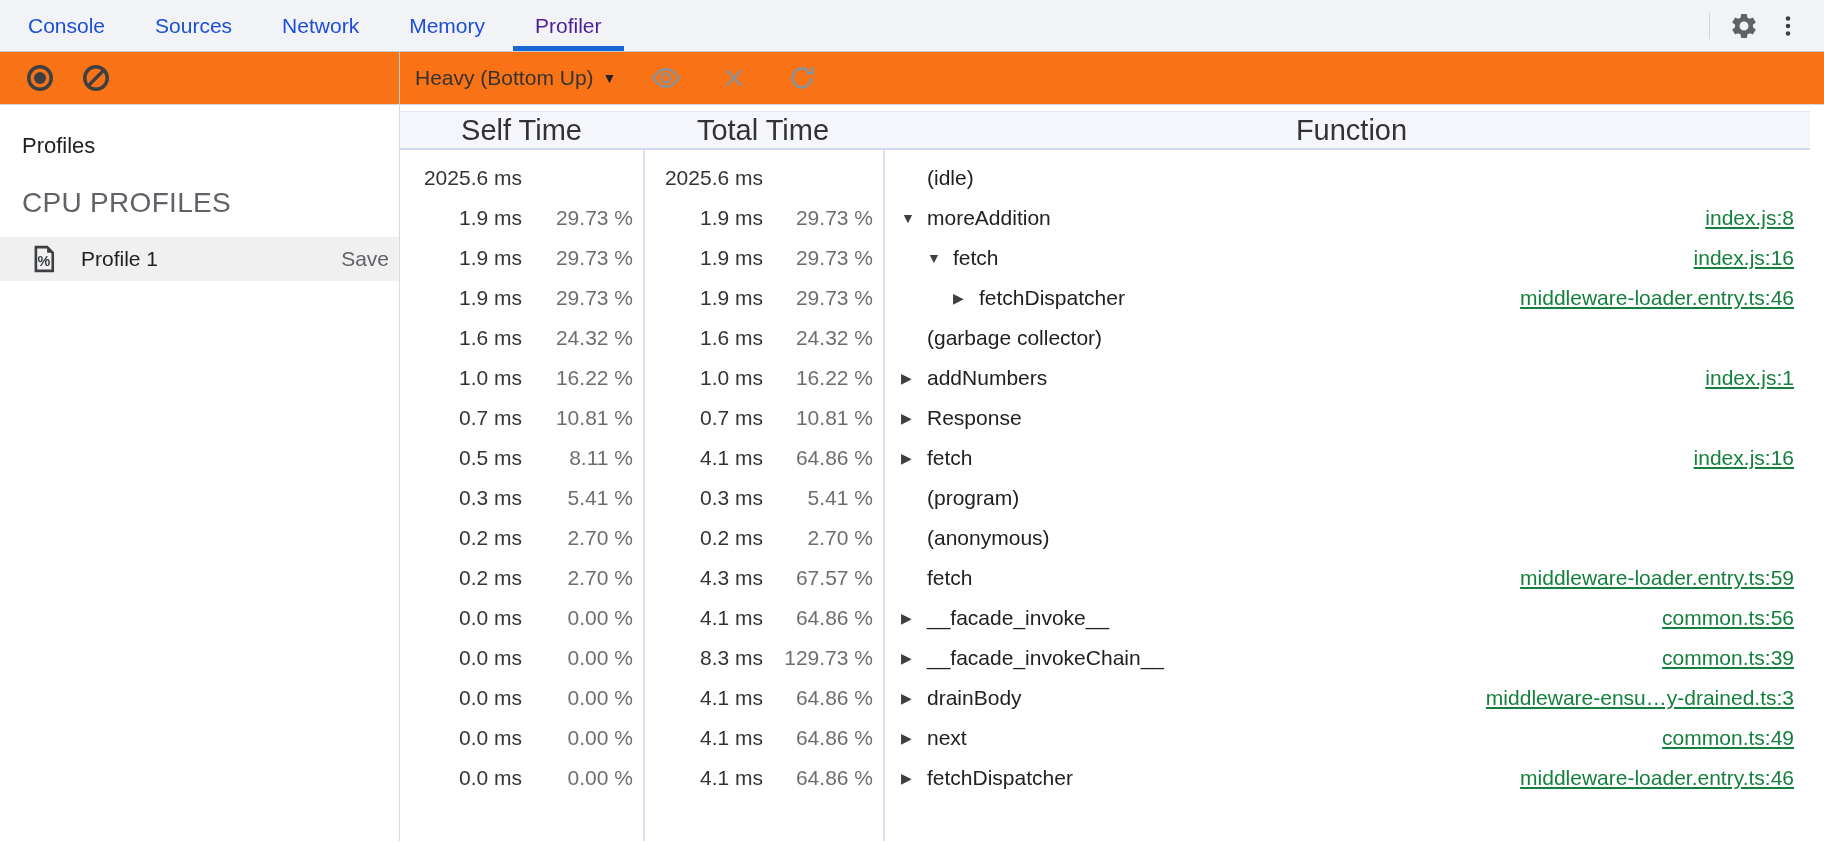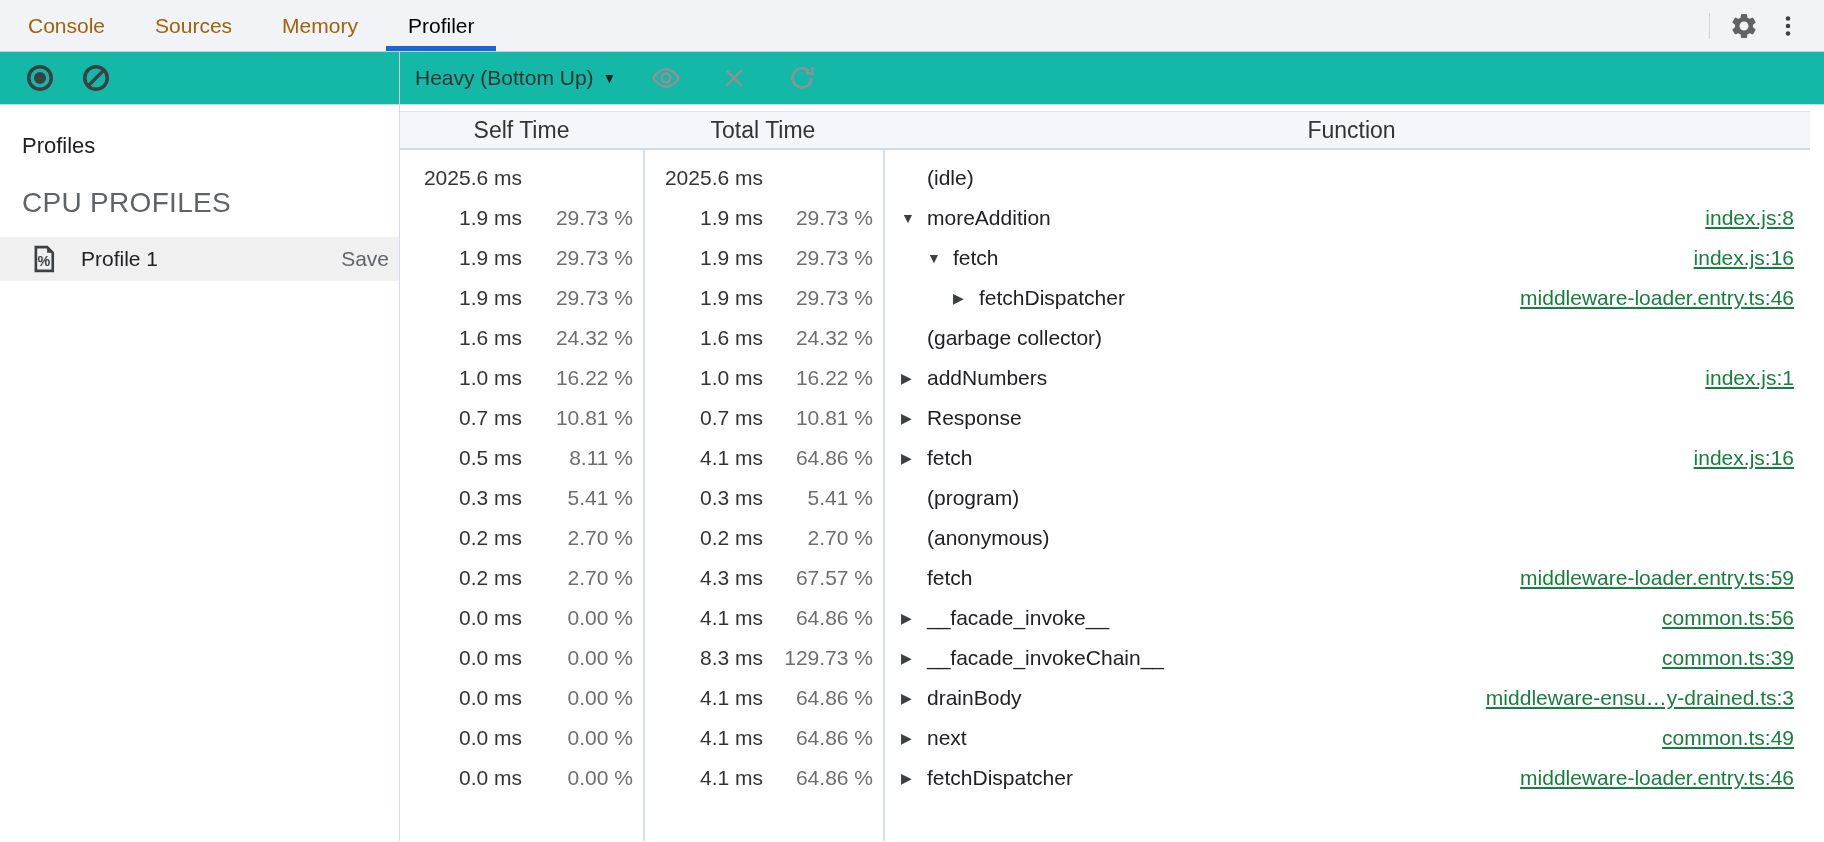--- a/index.html
+++ b/index.html
@@ -19,45 +19,45 @@
     border-bottom: 1px solid #c9cdd2;
     display: flex;
     align-items: stretch;
   }
   .tab {
     position: relative;
     display: flex;
     align-items: center;
     padding: 0 22px;
     margin-left: 6px;
-    color: #a16207;
+    color: #1d4ed8;
     font-size: 21px;
     cursor: default;
   }
-  .tab.active { color: #000000; }
+  .tab.active { color: #4c1d95; }
   .tab.active::after {
     content: "";
     position: absolute;
     left: 0; right: 0; bottom: 0;
     height: 5px;
     background: #1967d2;
   }
   .tabbar-spacer { flex: 1; }
   .tabbar-right { display: flex; align-items: center; padding-right: 14px; }
   .tb-divider { width: 1px; height: 26px; background: #d0d3d8; margin: 0 12px; }
   .icon-btn {
     width: 44px; height: 44px;
     display: flex; align-items: center; justify-content: center;
     border-radius: 4px;
   }
 
   
   #toolbar {
     height: 53px;
-    background: #14b8a6;
+    background: #f97316;
     border-bottom: 1px solid #d2d5d9;
     display: flex;
   }
   #toolbar-left {
     width: 400px;
     flex: 0 0 400px;
     border-right: 1px solid #caced4;
     display: flex;
     align-items: center;
     padding-left: 18px;
@@ -133,21 +133,21 @@
   .grid-header {
     height: 39px;
     margin-right: 14px;
     background: #f4f6fb;
     border-top: 1px solid #dfe5f1;
     border-bottom: 2px solid #cfdaee;
     position: relative;
     z-index: 2;
     display: flex;
     align-items: center;
-    font-size: 23px;
+    font-size: 29px;
     color: #333333;
   }
   .gh-self   { width: 243px; text-align: center; }
   .gh-total  { width: 240px; text-align: center; }
   .gh-fn     { padding-left: 10px; text-align: center; flex: 1; }
 
   .col-divider {
     position: absolute;
     top: 6px; bottom: 0;
     width: 2px;
@@ -199,20 +199,23 @@
 </style>
 </head>
 <body>
 
 <div id="tabbar">
   <div class="tab">
       <span>Console</span>
     </div>
   <div class="tab">
       <span>Sources</span>
+    </div>
+  <div class="tab">
+      <span>Network</span>
     </div>
   <div class="tab">
       <span>Memory</span>
     </div>
   <div class="tab active">
       <span>Profiler</span>
     </div>
   <div class="tabbar-spacer"></div>
   <div class="tabbar-right">
     <div class="tb-divider"></div>

